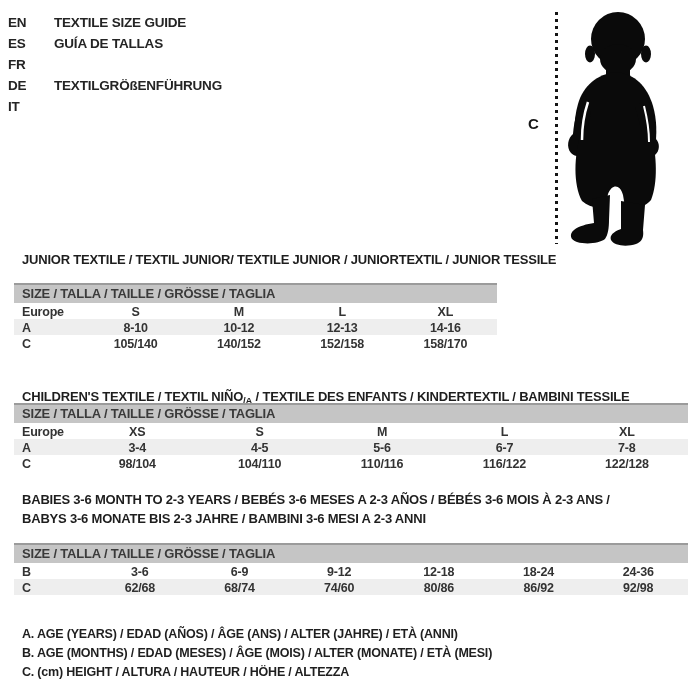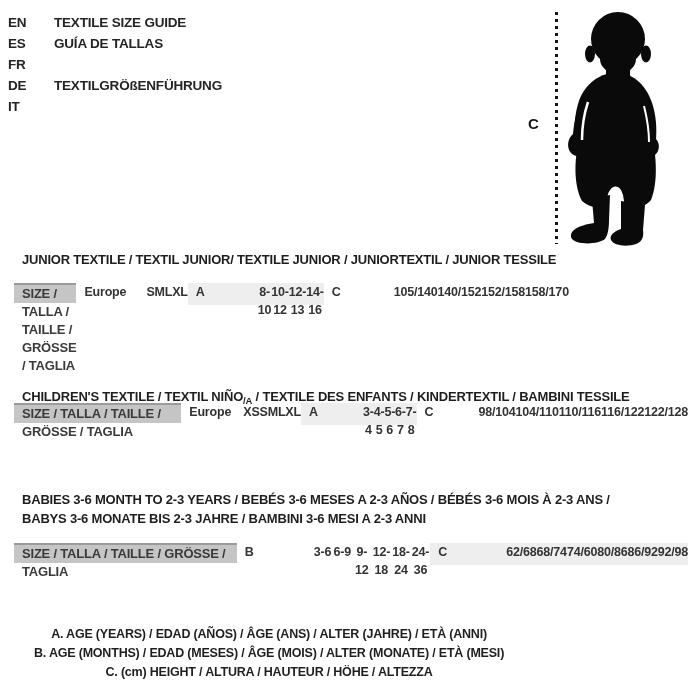--- a/index.html
+++ b/index.html
@@ -24,44 +24,44 @@
   }
   .measure-c { left:528px; top:115px; font-size:15px; font-weight:bold; color:#161616; }
   .fig { left:561px; top:8px; width:110px; height:238px; }
 
   
   .sec-title { font-weight:bold; font-size:13px; letter-spacing:-0.2px;
                color:#1e1e1e; line-height:19px; white-space:nowrap; }
   .sub-a { font-size:9.5px; position:relative; top:3px; }
 
   
-  .sizetable { display:flex; flex-direction:row; }
+  .sizetable { display:flex; flex-direction:column; }
   .size-head {
     background:#c5c5c5; border-top:2px solid #9b9b9b;
     height:18px; line-height:18px; padding-left:8px;
     font-weight:bold; font-size:13px; letter-spacing:-0.2px; color:#3a3a3a;
   }
-  .trow { display:flex; height:22px; line-height:18px;
+  .trow { display:flex; height:16px; line-height:18px;
           font-weight:bold; font-size:12.5px; letter-spacing:-0.2px; color:#333; }
   .trow.shaded { background:#eeeeee; }
   .tlabel { padding-left:8px; }
   .t1 .tlabel { width:62px; }
   .t2 .tlabel { width:54px; }
   .t3 .tlabel { width:68px; }
   .tval { flex:1; text-align:center; }
 
   .t1 { left:14px; top:283px; width:483px; }
   .t2 { left:14px; top:403px; width:674px; }
   .t3 { left:14px; top:543px; width:674px; }
   .s1-title { left:22px; top:250px; }
   .s2-title { left:22px; top:371px;margin-top:16px; }
   .s3-title { left:22px; top:490px; }
 
   
-  .legend { left:34px; top:625px;text-align:center; }
+  .legend { left:22px; top:625px; }
   .legend-line { font-weight:bold; font-size:12.5px; line-height:19px;
                  letter-spacing:-0.2px; color:#1f1f1f; white-space:nowrap; }
 </style>
 </head>
 <body>
 
 <div class="abs langs">
   <div class="lang-row">
     <span class="lang-code">EN</span>
     <span>TEXTILE SIZE GUIDE</span>

